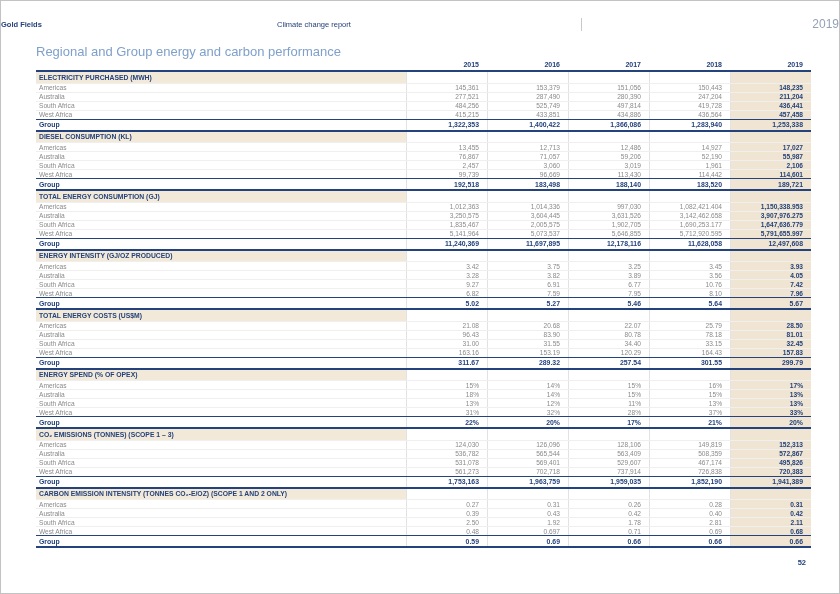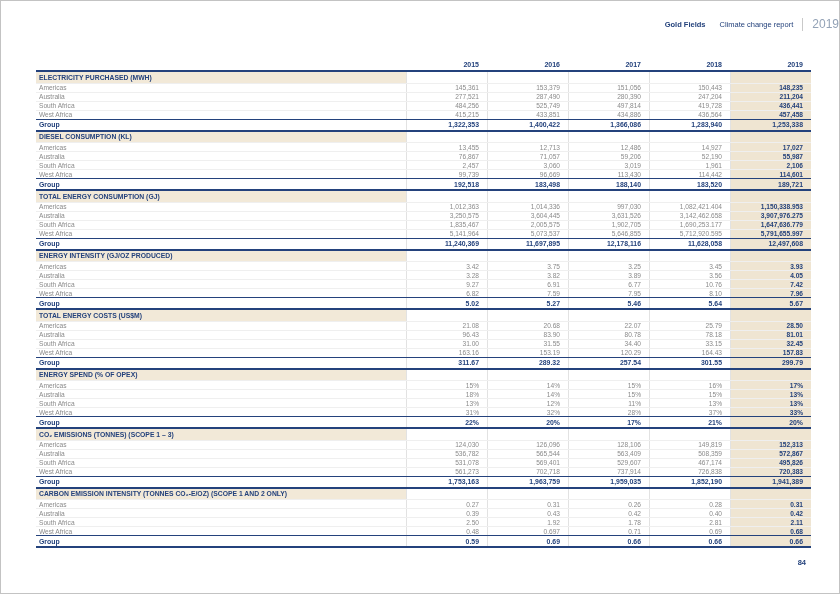--- a/index.html
+++ b/index.html
@@ -1,21 +1,21 @@
 <!DOCTYPE html>
 <html><head>
 <meta charset="utf-8">
 <style>
   html,body{margin:0;padding:0;background:#ffffff;font-family:"Liberation Sans",sans-serif;}
   .page{position:relative;width:840px;height:594px;box-sizing:border-box;
         border:1px solid #c3c3c3;background:#ffffff;overflow:hidden;}
 
   
   .doc-header{position:absolute;top:16px;left:0;right:0;display:flex;
-              justify-content:flex-end;align-items:center;}
+              justify-content:space-between;align-items:center;}
   .brand{font-weight:bold;color:#24427c;font-size:7.5px;}
   .report-name{color:#24427c;font-size:7.5px;margin-left:14px;}
   .hdr-divider{width:1px;height:13px;background:#c9c9c9;margin:0 9px;}
   .hdr-year{font-size:12px;color:#93a2b6;}
 
   
   .page-title{position:absolute;top:43px;left:35px;font-size:13px;color:#7fa0ca;}
 
   
   .perf-table{position:absolute;top:58px;left:35px;width:775px;}
@@ -46,20 +46,21 @@
 
 <div class="page">
 
   <div class="doc-header">
     <span class="brand">Gold Fields</span>
     <span class="report-name">Climate change report</span>
     <span class="hdr-divider"></span>
     <span class="hdr-year">2019</span>
   </div>
 
+  <div class="page-title">Regional and Group energy and carbon performance</div>
 
   <div class="perf-table">
       <div class="row year-row">
         <div class="cell label"></div>
         <div class="cell val">2015</div>
         <div class="cell val">2016</div>
         <div class="cell val">2017</div>
         <div class="cell val">2018</div>
         <div class="cell val">2019</div>
       </div>
@@ -458,15 +459,15 @@
           <div class="cell label">Group</div>
           <div class="cell val">0.59</div>
           <div class="cell val">0.69</div>
           <div class="cell val">0.66</div>
           <div class="cell val">0.66</div>
           <div class="cell val hl">0.66</div>
         </div>
       </div>
     </div>
 
-  <div class="page-number">84</div>
+  <div class="page-number">52</div>
 
 </div>
 
 </body></html>

